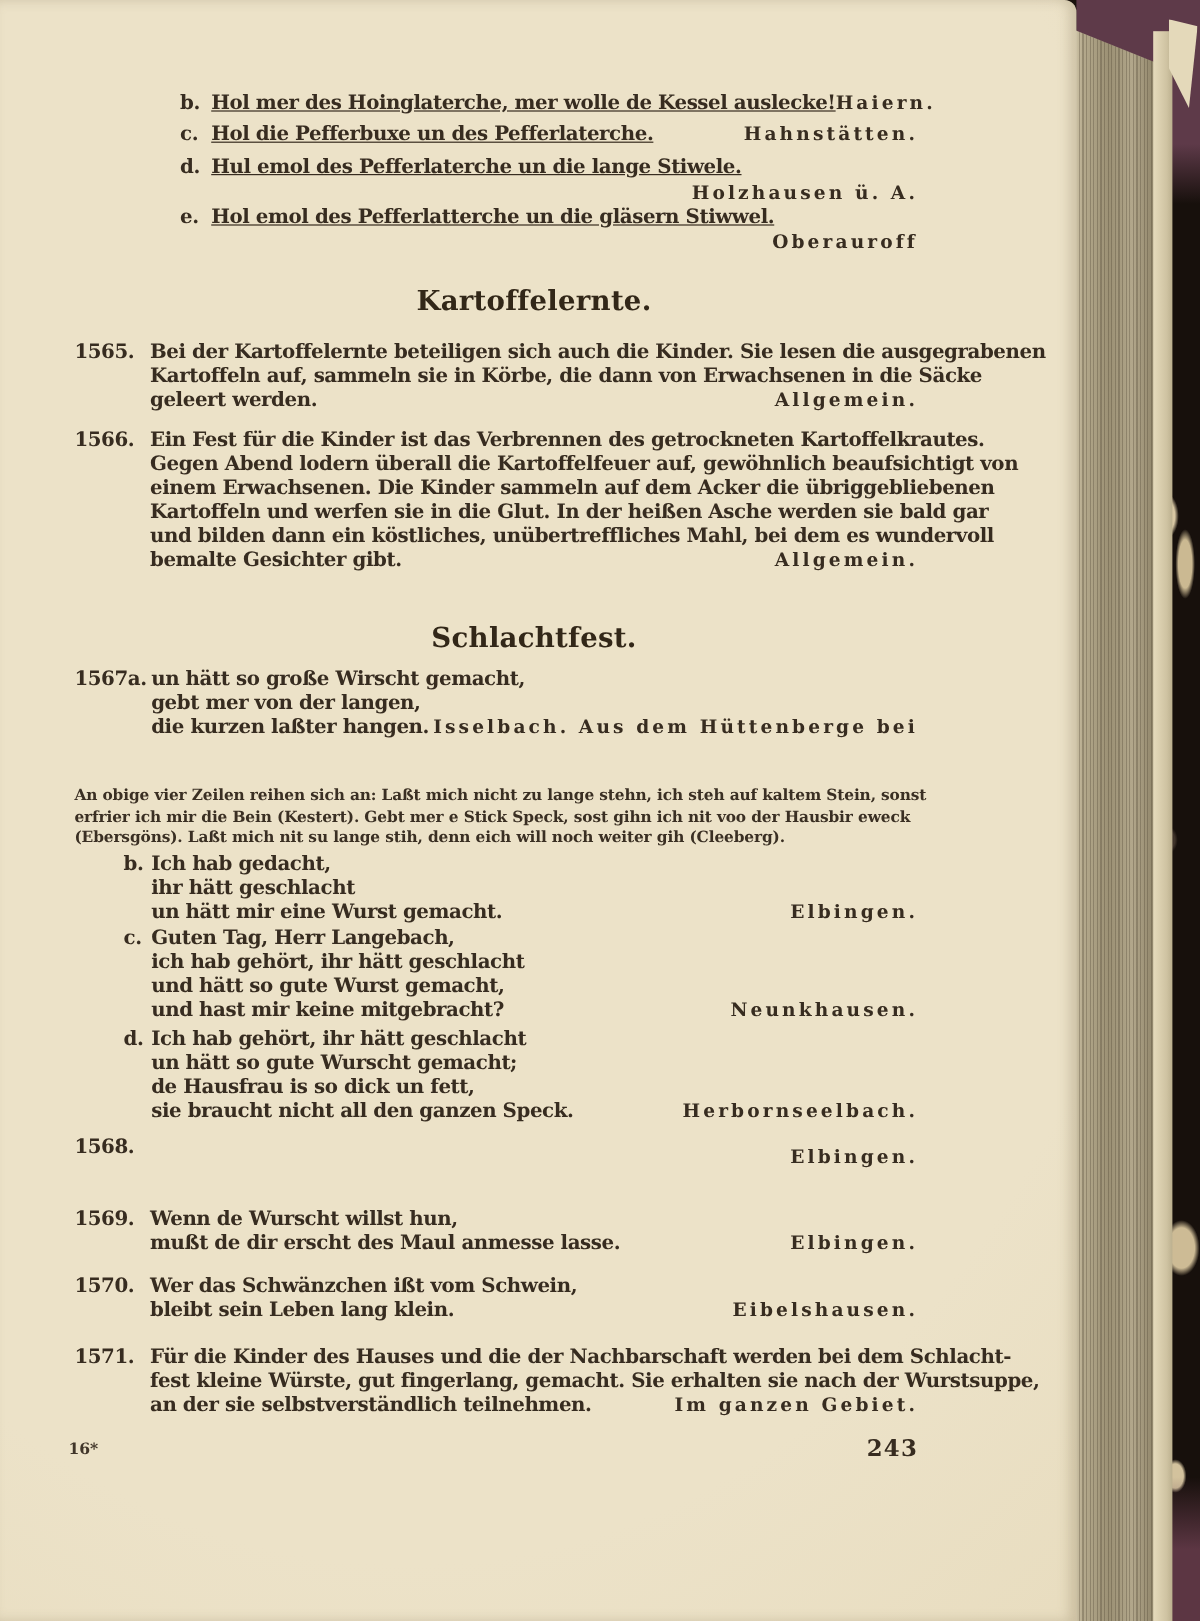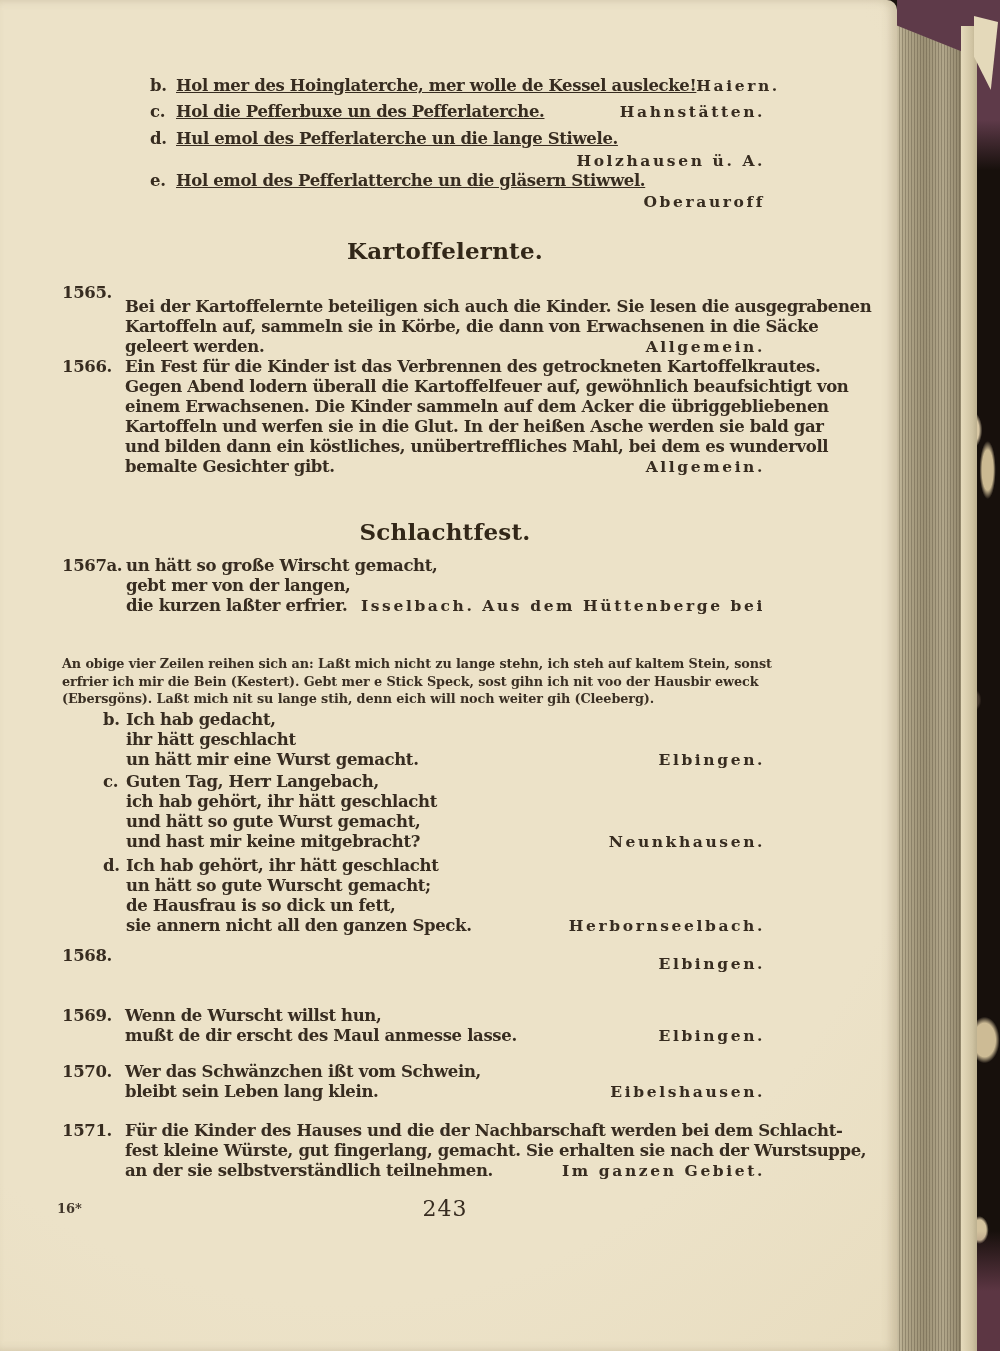--- a/index.html
+++ b/index.html
@@ -75,22 +75,22 @@
   .introrow{position:absolute;left:150px;width:615px;display:flex;align-items:baseline;}
   .introrow .lbl{width:26px;flex:none;}
   .introrow .txt{flex:none;text-decoration:underline;}
   .introrow .place{margin-left:auto;}
   .footnote{
     position:absolute;left:62px;width:706px;
     font-size:12.8px;font-weight:bold;letter-spacing:-0.1px;
     line-height:17.5px;color:#3a2f23;white-space:nowrap;
   }
   .footer-sig{position:absolute;left:57px;top:1201px;font-size:13px;font-weight:bold;color:#41362a;}
-  .page-num{position:absolute;left:125px;top:1196px;width:640px;text-align:center;
-    font-size:22px;font-weight:normal;letter-spacing:1px;color:#372c20;}
+  .page-num{position:absolute;left:125px;top:1196px;width:640px;text-align:right;
+    font-size:19px;font-weight:bold;letter-spacing:1px;color:#372c20;}
 </style>
 </head>
 <body>
 
 <div class="screen">
   <div class="cover"></div>
   <div class="stack"></div>
   <div class="cover-edge"></div>
   <div class="corner"></div>
 
@@ -117,21 +117,21 @@
       <span class="lbl">e.</span>
       <span class="txt">Hol emol des Pefferlatterche un die gläsern Stiwwel.</span>
     </div>
     <div class="abs body-text right-line" style="top:192px;left:150px;width:615px">
       <span class="place">Oberauroff</span>
     </div>
 
     <div class="heading" style="top:237px">Kartoffelernte.</div>
 
     <div class="num body-text" style="top:283px">1565.</div>
-    <div class="lines body-text" style="top:297px">
+    <div class="lines body-text" style="top:283px">
       <div>Bei der Kartoffelernte beteiligen sich auch die Kinder. Sie lesen die ausgegrabenen</div>
       <div>Kartoffeln auf, sammeln sie in Körbe, die dann von Erwachsenen in die Säcke</div>
       <div class="line">
         <span>geleert werden.</span>
         <span class="place">Allgemein.</span>
       </div>
     </div>
 
     <div class="num body-text" style="top:357px">1566.</div>
     <div class="lines body-text" style="top:357px">
@@ -146,21 +146,21 @@
       </div>
     </div>
 
     <div class="heading" style="top:518px">Schlachtfest.</div>
 
     <div class="num body-text" style="top:556px">1567a.</div>
     <div class="lines-verse body-text" style="top:556px">
       <div>un hätt so große Wirscht gemacht,</div>
       <div>gebt mer von der langen,</div>
       <div class="line">
-        <span>die kurzen laßter erfrier.</span>
+        <span>die kurzen laßter hangen.</span>
         <span class="place">Isselbach. Aus dem Hüttenberge bei</span>
       </div>
     </div>
 
     <div class="footnote" style="top:655px">
       <div>An obige vier Zeilen reihen sich an: Laßt mich nicht zu lange stehn, ich steh auf kaltem Stein, sonst</div>
       <div>erfrier ich mir die Bein (Kestert). Gebt mer e Stick Speck, sost gihn ich nit voo der Hausbir eweck</div>
       <div>(Ebersgöns). Laßt mich nit su lange stih, denn eich will noch weiter gih (Cleeberg).</div>
     </div>
 
@@ -184,21 +184,21 @@
         <span class="place">Neunkhausen.</span>
       </div>
     </div>
 
     <div class="sublabel body-text" style="top:856px">d.</div>
     <div class="lines-verse body-text" style="top:856px">
       <div>Ich hab gehört, ihr hätt geschlacht</div>
       <div>un hätt so gute Wurscht gemacht;</div>
       <div>de Hausfrau is so dick un fett,</div>
       <div class="line">
-        <span>sie annern nicht all den ganzen Speck.</span>
+        <span>sie braucht nicht all den ganzen Speck.</span>
         <span class="place">Herbornseelbach.</span>
       </div>
     </div>
 
     <div class="num body-text" style="top:946px">1568.</div>
     <div class="lines body-text" style="top:946px">
       <div class="right-line" style="margin-top:8px">
         <span class="place">Elbingen.</span>
       </div>
     </div>

